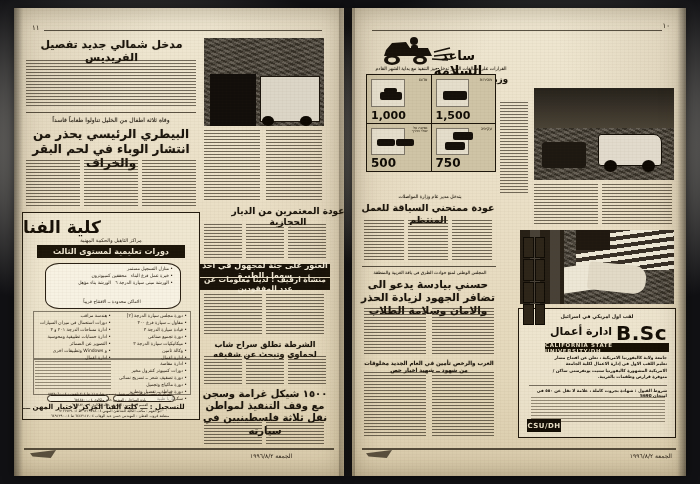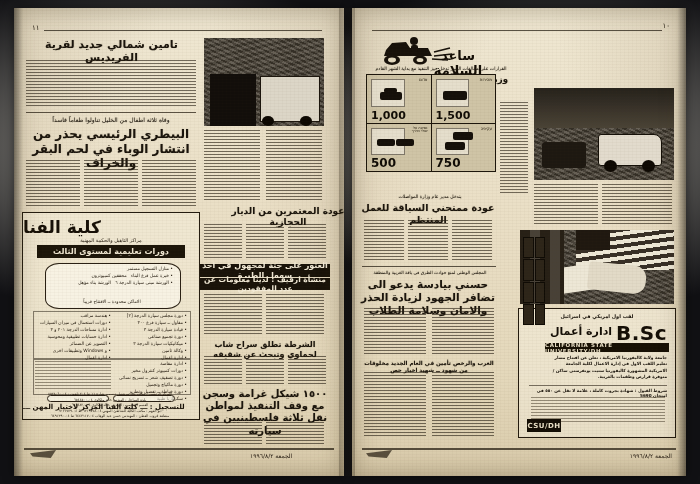--- a/index.html
+++ b/index.html
@@ -138,21 +138,21 @@
 </head>
 <body>
 
 <div class="scan">
 
   <div class="sheet left">
 
     <div class="pagenum" style="left:18px;top:16px;">١١</div>
     <div class="rule" style="left:30px;top:22px;width:278px;"></div>
 
-    <div class="hl" style="left:10px;top:30px;width:175px;font-size:11px;">تامين شمالي جديد لقرية الفريديس</div>
+    <div class="hl" style="left:10px;top:30px;width:175px;font-size:11px;">مدخل شمالي جديد تفصيل الفريديس</div>
     <div class="col" style="left:12px;top:52px;width:170px;height:46px;">
         <div class="lines thin"></div>
       </div>
     <div class="rule" style="left:12px;top:104px;width:170px;"></div>
 
     <div class="hl" style="left:14px;top:108px;width:166px;font-size:6px;font-weight:normal;">وفاة ثلاثة اطفال من الخليل تناولوا طعاماً فاسداً</div>
     <div class="hl" style="left:8px;top:119px;width:178px;font-size:12px;">البيطري الرئيسي يحذر من انتشار الوباء في لحم البقر والخراف</div>
     <div class="col" style="left:12px;top:152px;width:54px;height:48px;">
         <div class="lines thin"></div>
       </div>

